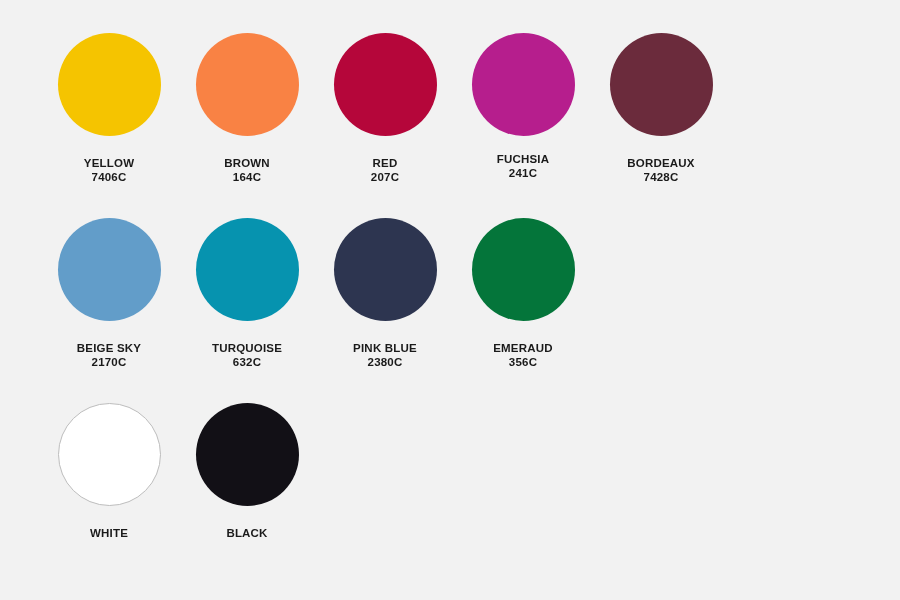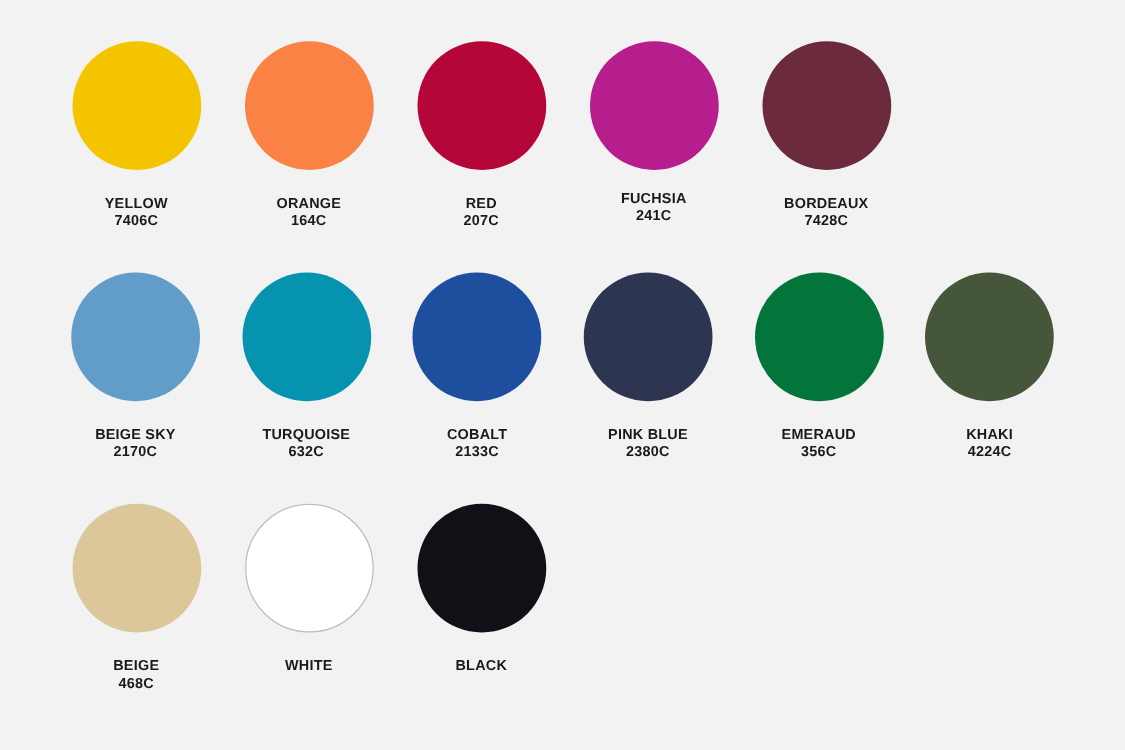--- a/index.html
+++ b/index.html
@@ -70,21 +70,21 @@
       <div class="swatch">
         <div class="swatch-disc" style="background: rgb(245, 196, 0);"></div>
         <div class="swatch-caption" style="color: rgb(26, 26, 26);">
           <span class="swatch-name">YELLOW</span>
           <span class="swatch-code">7406C</span>
         </div>
       </div>
       <div class="swatch">
         <div class="swatch-disc" style="background: rgb(249, 130, 68);"></div>
         <div class="swatch-caption" style="color: rgb(26, 26, 26);">
-          <span class="swatch-name">ORANGE</span>
+          <span class="swatch-name">BROWN</span>
           <span class="swatch-code">164C</span>
         </div>
       </div>
       <div class="swatch">
         <div class="swatch-disc" style="background: rgb(181, 6, 58);"></div>
         <div class="swatch-caption" style="color: rgb(26, 26, 26);">
           <span class="swatch-name">RED</span>
           <span class="swatch-code">207C</span>
         </div>
       </div>
@@ -112,56 +112,35 @@
         </div>
       </div>
       <div class="swatch">
         <div class="swatch-disc" style="background: rgb(6, 147, 175);"></div>
         <div class="swatch-caption" style="color: rgb(26, 26, 26);">
           <span class="swatch-name">TURQUOISE</span>
           <span class="swatch-code">632C</span>
         </div>
       </div>
       <div class="swatch">
-        <div class="swatch-disc" style="background: rgb(29, 79, 158);"></div>
-        <div class="swatch-caption" style="color: rgb(26, 26, 26);">
-          <span class="swatch-name">COBALT</span>
-          <span class="swatch-code">2133C</span>
-        </div>
-      </div>
-      <div class="swatch">
         <div class="swatch-disc" style="background: rgb(45, 53, 80);"></div>
         <div class="swatch-caption" style="color: rgb(26, 26, 26);">
           <span class="swatch-name">PINK BLUE</span>
           <span class="swatch-code">2380C</span>
         </div>
       </div>
       <div class="swatch">
         <div class="swatch-disc" style="background: rgb(4, 117, 58);"></div>
         <div class="swatch-caption" style="color: rgb(26, 26, 26);">
           <span class="swatch-name">EMERAUD</span>
           <span class="swatch-code">356C</span>
         </div>
       </div>
-      <div class="swatch">
-        <div class="swatch-disc" style="background: rgb(70, 86, 58);"></div>
-        <div class="swatch-caption" style="color: rgb(26, 26, 26);">
-          <span class="swatch-name">KHAKI</span>
-          <span class="swatch-code">4224C</span>
-        </div>
-      </div>
     </div>
     <div class="swatch-row">
-      <div class="swatch">
-        <div class="swatch-disc" style="background: rgb(220, 199, 155);"></div>
-        <div class="swatch-caption" style="color: rgb(26, 26, 26);">
-          <span class="swatch-name">BEIGE</span>
-          <span class="swatch-code">468C</span>
-        </div>
-      </div>
       <div class="swatch">
         <div class="swatch-disc outlined" style="background: rgb(255, 255, 255); border-color: rgb(189, 189, 189);"></div>
         <div class="swatch-caption" style="color: rgb(26, 26, 26);">
           <span class="swatch-name">WHITE</span>
         </div>
       </div>
       <div class="swatch">
         <div class="swatch-disc" style="background: rgb(18, 16, 22);"></div>
         <div class="swatch-caption" style="color: rgb(26, 26, 26);">
           <span class="swatch-name">BLACK</span>

